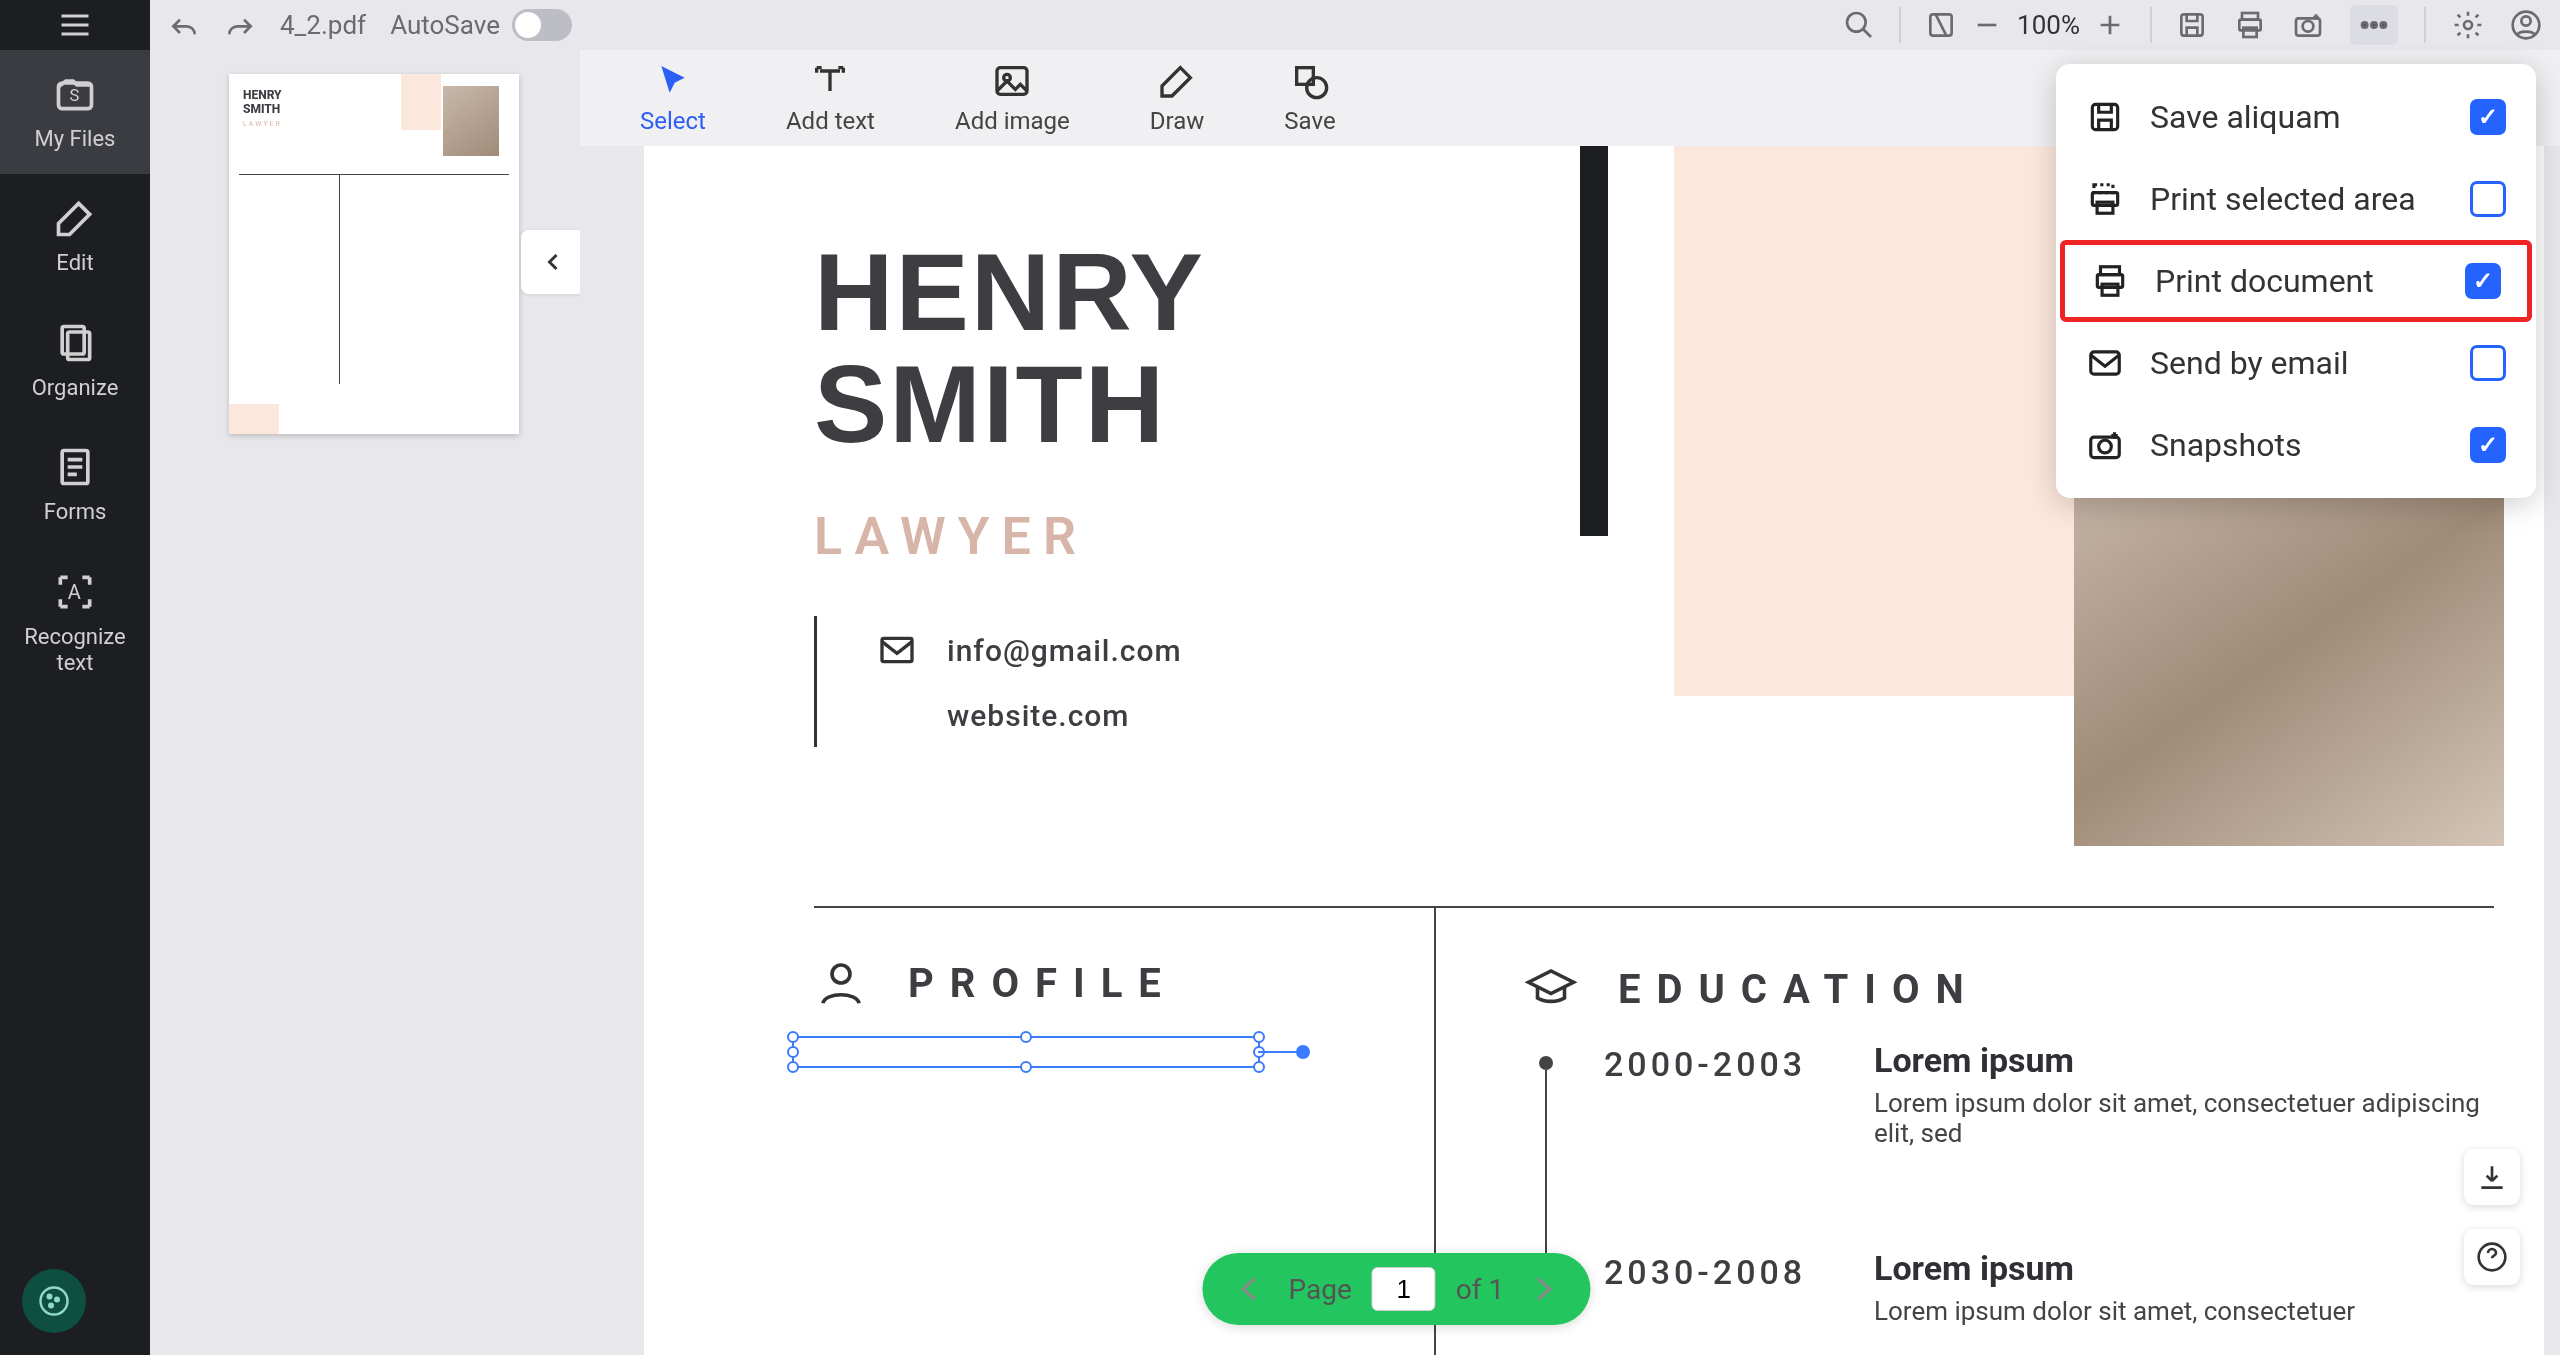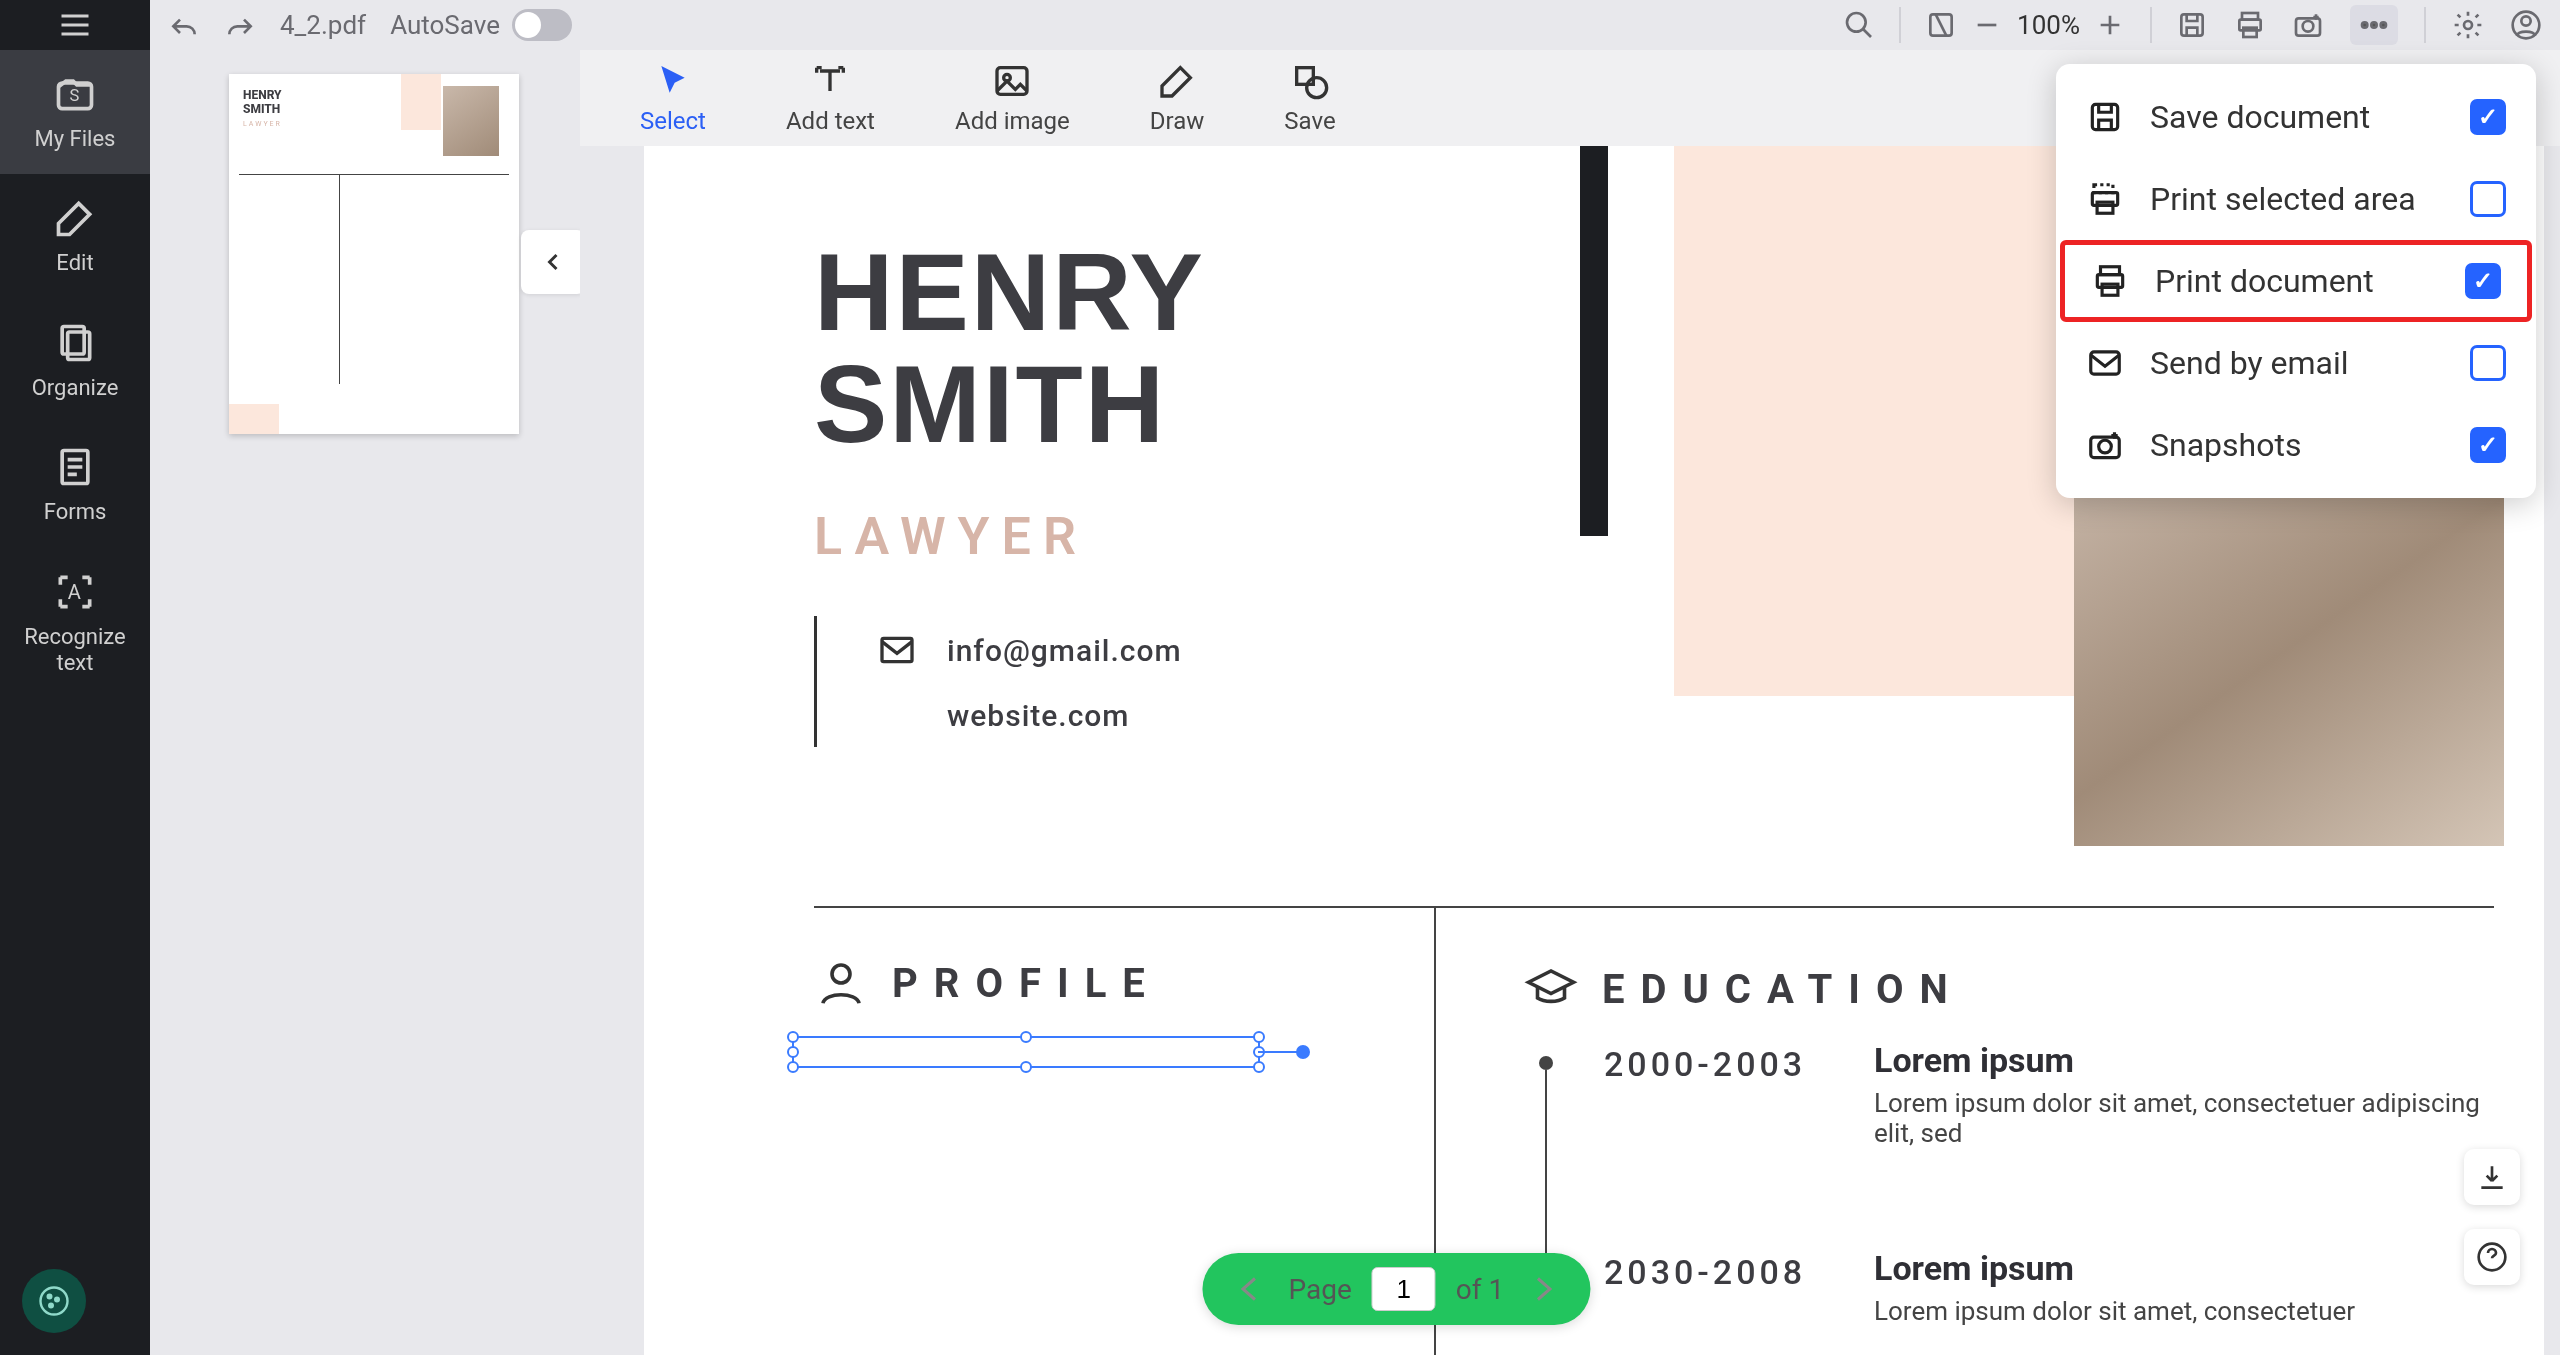--- a/index.html
+++ b/index.html
@@ -49,21 +49,21 @@
 .resume-name { position: absolute; left: 170px; top: 90px; font-family: Arial, sans-serif; font-weight: 800; font-size: 110px; letter-spacing: 2px; color: #3d3d42; line-height: 1.02; }
 .resume-title { position: absolute; left: 170px; top: 360px; font-size: 52px; font-weight: 600; letter-spacing: 12px; color: #d7b5a8; }
 .black-bar { position: absolute; left: 936px; top: 0; width: 28px; height: 390px; background: #1c1e22; }
 .pink-block { position: absolute; left: 1030px; top: 0; width: 730px; height: 550px; background: #fce7dc; }
 .photo { position: absolute; left: 1430px; top: 130px; width: 430px; height: 570px; background: linear-gradient(145deg, #c9b8aa 20%, #a08b78 60%, #d4c5b6 100%); overflow:hidden; }
 .contact { position: absolute; left: 170px; top: 470px; border-left: 3px solid #333; padding-left: 60px; }
 .contact-row { display: flex; align-items: center; gap: 30px; padding: 14px 0; font-size: 30px; color: #3d3d42; font-weight: 500; letter-spacing: 1px; }
 .contact-row svg { width: 40px; height: 40px; stroke: #333; fill: none; stroke-width: 2; }
 .divider-h { position: absolute; left: 170px; top: 760px; width: 1680px; height: 2px; background: #444; }
 .divider-v { position: absolute; left: 790px; top: 760px; width: 2px; height: 600px; background: #444; }
-.section-head { display: flex; align-items: center; gap: 24px; }
+.section-head { display: flex; align-items: center; gap: 40px; }
 .section-head svg { width: 54px; height: 54px; stroke: #333; fill: none; stroke-width: 1.6; }
 .section-title { font-size: 40px; font-weight: 700; letter-spacing: 16px; color: #3d3d42; }
 .profile-sec { position: absolute; left: 170px; top: 810px; }
 .profile-text-box { position: absolute; left: 148px; top: 890px; width: 468px; border: 2px solid #3a7bff; background: transparent; padding: 14px 18px; }
 .profile-text { font-size: 24px; line-height: 1.7; color: #444; }
 .profile-text span { background: #d6dce8; }
 .sel-handle { position: absolute; width: 12px; height: 12px; background: #fff; border: 2px solid #3a7bff; border-radius: 50%; }
 .rot-handle { position: absolute; right: -52px; top: 50%; width: 14px; height: 14px; background: #3a7bff; border-radius: 50%; transform: translateY(-50%); }
 .rot-line { position: absolute; right: -40px; top: 50%; width: 40px; height: 2px; background: #3a7bff; transform: translateY(-50%); }
 .edu-sec { position: absolute; left: 880px; top: 816px; }
@@ -371,21 +371,21 @@
       </div>
     </div>
   </div>
 
   <div class="more-menu">
     <div class="menu-item">
       <svg viewBox="0 0 24 24">
           <rect x="4" y="4" width="16" height="16" rx="2"></rect>
           <path d="M8 4v5h8V4M8 20v-6h8v6"></path>
         </svg>
-      <span>Save document</span>
+      <span>Save aliquam</span>
       <div class="checkbox checked"></div>
     </div>
     <div class="menu-item">
       <svg viewBox="0 0 24 24">
           <rect x="5" y="3" width="12" height="5" stroke-dasharray="2 2"></rect>
           <rect x="4" y="8" width="16" height="8" rx="1"></rect>
           <rect x="7" y="14" width="10" height="7"></rect>
         </svg>
       <span>Print selected area</span>
       <div class="checkbox"></div>

